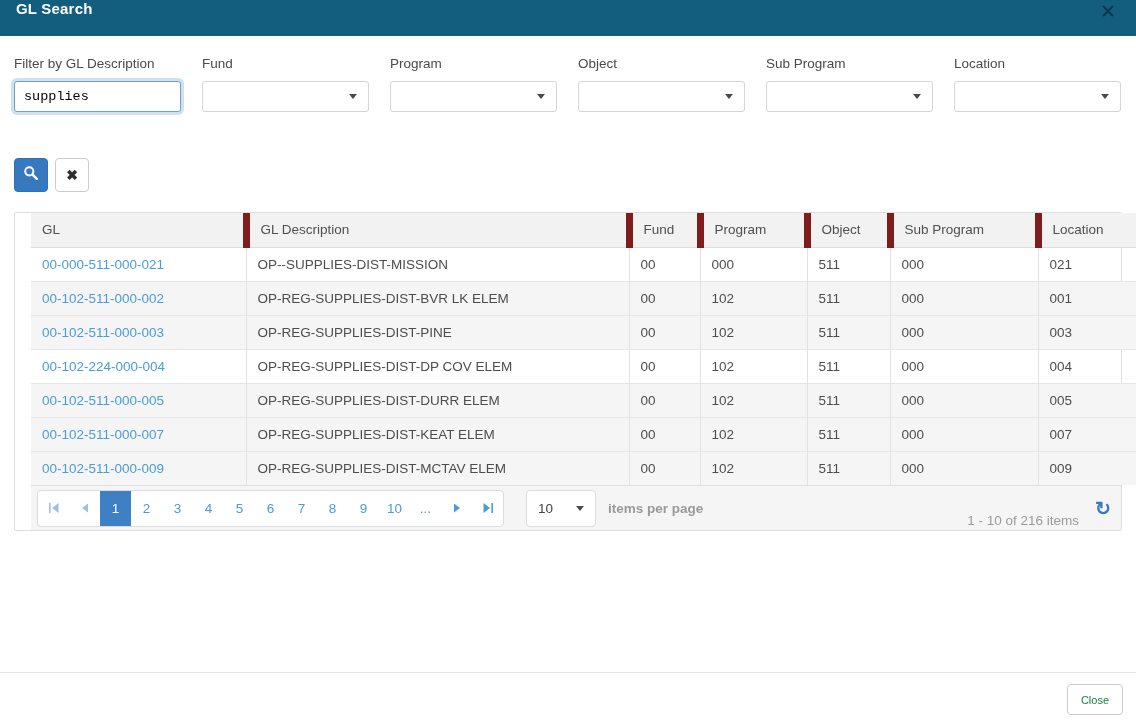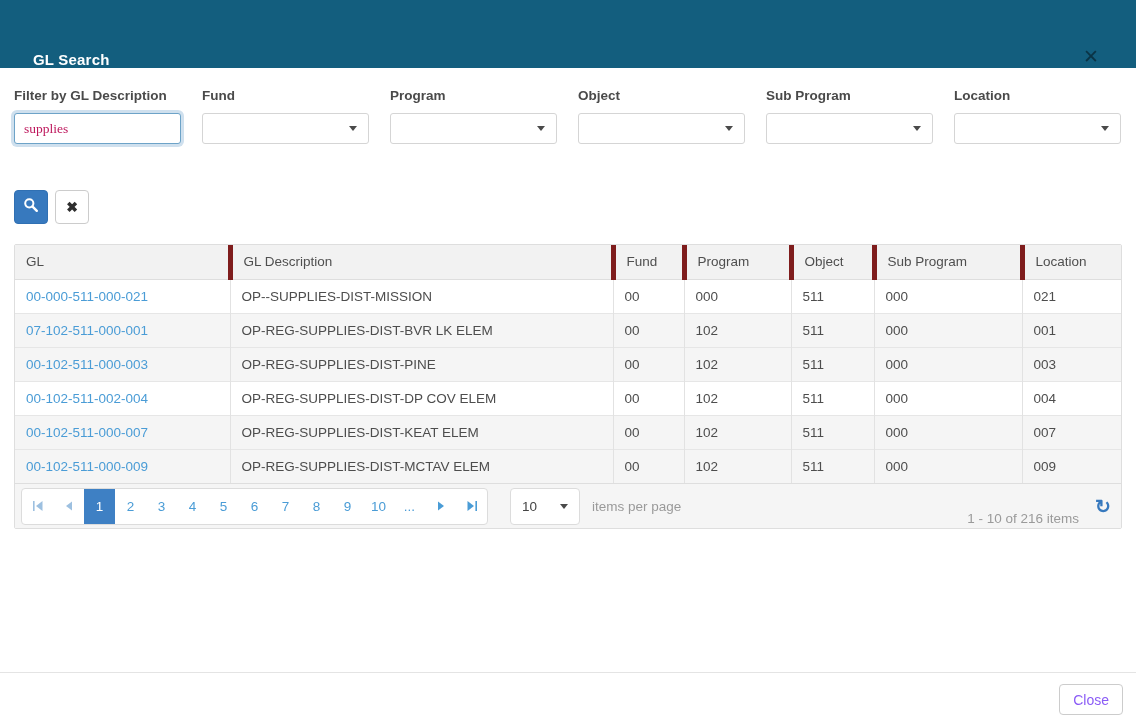--- a/index.html
+++ b/index.html
@@ -7,51 +7,51 @@
   body {
     font-family: "Liberation Sans", sans-serif;
     background: #fff;
     color: #4d4d4d;
     position: relative;
     overflow: hidden;
   }
   
   .modal-header {
     background: #135e7e;
-    height: 68px;
-    display: flex;
-    align-items: flex-end;
-    padding: 0 33px;
+    height: 36px;
+    display: flex;
+    align-items: flex-start;
+    padding: 0 16px;
   }
   .modal-title { color: #ffffff; font-size: 15px; font-weight: 700; letter-spacing: .2px; }
   .close-x {
     margin-left: auto;
     color: rgba(0,0,0,0.45);
     font-size: 19px;
     line-height: 1;
     cursor: pointer;
     padding: 2px 4px;
   }
   
   .filters {
     display: flex;
     gap: 21px;
     padding: 20px 14px 0 14px;
   }
   .filter { width: 167px; }
-  .filter-label { font-size: 13.5px; color: #4a4a4a; margin-bottom: 10px; white-space: nowrap; font-weight: bold; }
+  .filter-label { font-size: 13.5px; color: #4a4a4a; margin-bottom: 10px; white-space: nowrap; }
   .text-input {
     width: 167px; height: 31px;
     border: 1px solid #6da3c8;
     border-radius: 3px;
     box-shadow: 0 0 0 3px #cfe0ee;
     padding: 0 9px;
-    font-family: Liberation Serif, serif;
+    font-family: Liberation Mono, monospace;
     font-size: 13.5px;
-    color: #be185d;
+    color: #000000;
     outline: none;
   }
   .dropdown {
     width: 167px; height: 31px;
     background: #fff;
     border: 1px solid #d5d5d5;
     border-radius: 3px;
     display: flex;
     align-items: center;
     justify-content: flex-end;
@@ -82,31 +82,32 @@
     display: flex; align-items: center; justify-content: center;
     color: #2e2e2e; font-size: 14px; font-weight: 700;
     cursor: pointer;
   }
   
   .grid {
     margin: 20px 14px 0 14px;
     border: 1px solid #dedede;
     border-radius: 2px;
     width: 1108px;
+    padding-left: 16px;
   }
   table { border-collapse: collapse; table-layout: fixed; width: 1106px; font-size: 13.5px; }
   th {
     background: #f2f2f2;
     font-weight: 400;
     text-align: left;
     color: #4f4f4f;
     height: 34px;
     padding: 0 11px;
     border-bottom: 1px solid #dedede;
-    border-left: 5px solid #7f1d1d;
+    border-left: 7px solid #7f1d1d;
     white-space: nowrap; overflow: hidden;
   }
   th:first-child { border-left: none; }
   td {
     height: 34px;
     padding: 0 11px;
     border-left: 1px solid #e2e2e2;
     border-top: 1px solid #e6e6e6;
     color: #4d4d4d;
     white-space: nowrap; overflow: hidden;
@@ -151,21 +152,21 @@
     width: 70px; height: 37px;
     background: #fff;
     border: 1px solid #dcdcdc;
     border-radius: 4px;
     margin-left: 22px;
     display: flex; align-items: center; justify-content: space-between;
     padding: 0 11px;
     color: #444;
     cursor: pointer;
   }
-  .ipp-label { margin-left: 12px; }
+  .ipp-label { margin-left: 12px; font-weight: bold; }
   .pager-spacer { flex: 1; }
   .range-label { margin-right: 16px; margin-top: 24px; }
   .refresh {
     color: #3779be;
     font-size: 19px;
     font-weight: 700;
     cursor: pointer;
     line-height: 1;
   }
   
@@ -179,22 +180,22 @@
     justify-content: flex-end;
     padding-right: 13px;
   }
   .btn-close {
     height: 31px;
     padding: 0 13px;
     background: #fff;
     border: 1px solid #ccc;
     border-radius: 4px;
     font-family: "Liberation Sans", sans-serif;
-    font-size: 14px;
-    color: #8b5cf6;
+    font-size: 11px;
+    color: #15803d;
     cursor: pointer;
   }
 </style>
 </head>
 <body>
 
 <div class="modal-header">
   <span class="modal-title">GL Search</span>
   <span class="close-x">✕</span>
 </div>
@@ -276,45 +277,54 @@
         <tr>
           <td><a class="gl-link">00-000-511-000-021</a></td>
           <td>OP--SUPPLIES-DIST-MISSION</td>
           <td>00</td>
           <td>000</td>
           <td>511</td>
           <td>000</td>
           <td>021</td>
         </tr>
         <tr class="alt">
-          <td><a class="gl-link">07-102-511-000-001</a></td>
+          <td><a class="gl-link">00-102-511-000-002</a></td>
           <td>OP-REG-SUPPLIES-DIST-BVR LK ELEM</td>
           <td>00</td>
           <td>102</td>
           <td>511</td>
           <td>000</td>
           <td>001</td>
         </tr>
         <tr class="alt">
           <td><a class="gl-link">00-102-511-000-003</a></td>
           <td>OP-REG-SUPPLIES-DIST-PINE</td>
           <td>00</td>
           <td>102</td>
           <td>511</td>
           <td>000</td>
           <td>003</td>
         </tr>
         <tr>
-          <td><a class="gl-link">00-102-511-002-004</a></td>
+          <td><a class="gl-link">00-102-224-000-004</a></td>
           <td>OP-REG-SUPPLIES-DIST-DP COV ELEM</td>
           <td>00</td>
           <td>102</td>
           <td>511</td>
           <td>000</td>
           <td>004</td>
+        </tr>
+        <tr class="alt">
+          <td><a class="gl-link">00-102-511-000-005</a></td>
+          <td>OP-REG-SUPPLIES-DIST-DURR ELEM</td>
+          <td>00</td>
+          <td>102</td>
+          <td>511</td>
+          <td>000</td>
+          <td>005</td>
         </tr>
         <tr class="alt">
           <td><a class="gl-link">00-102-511-000-007</a></td>
           <td>OP-REG-SUPPLIES-DIST-KEAT ELEM</td>
           <td>00</td>
           <td>102</td>
           <td>511</td>
           <td>000</td>
           <td>007</td>
         </tr>

